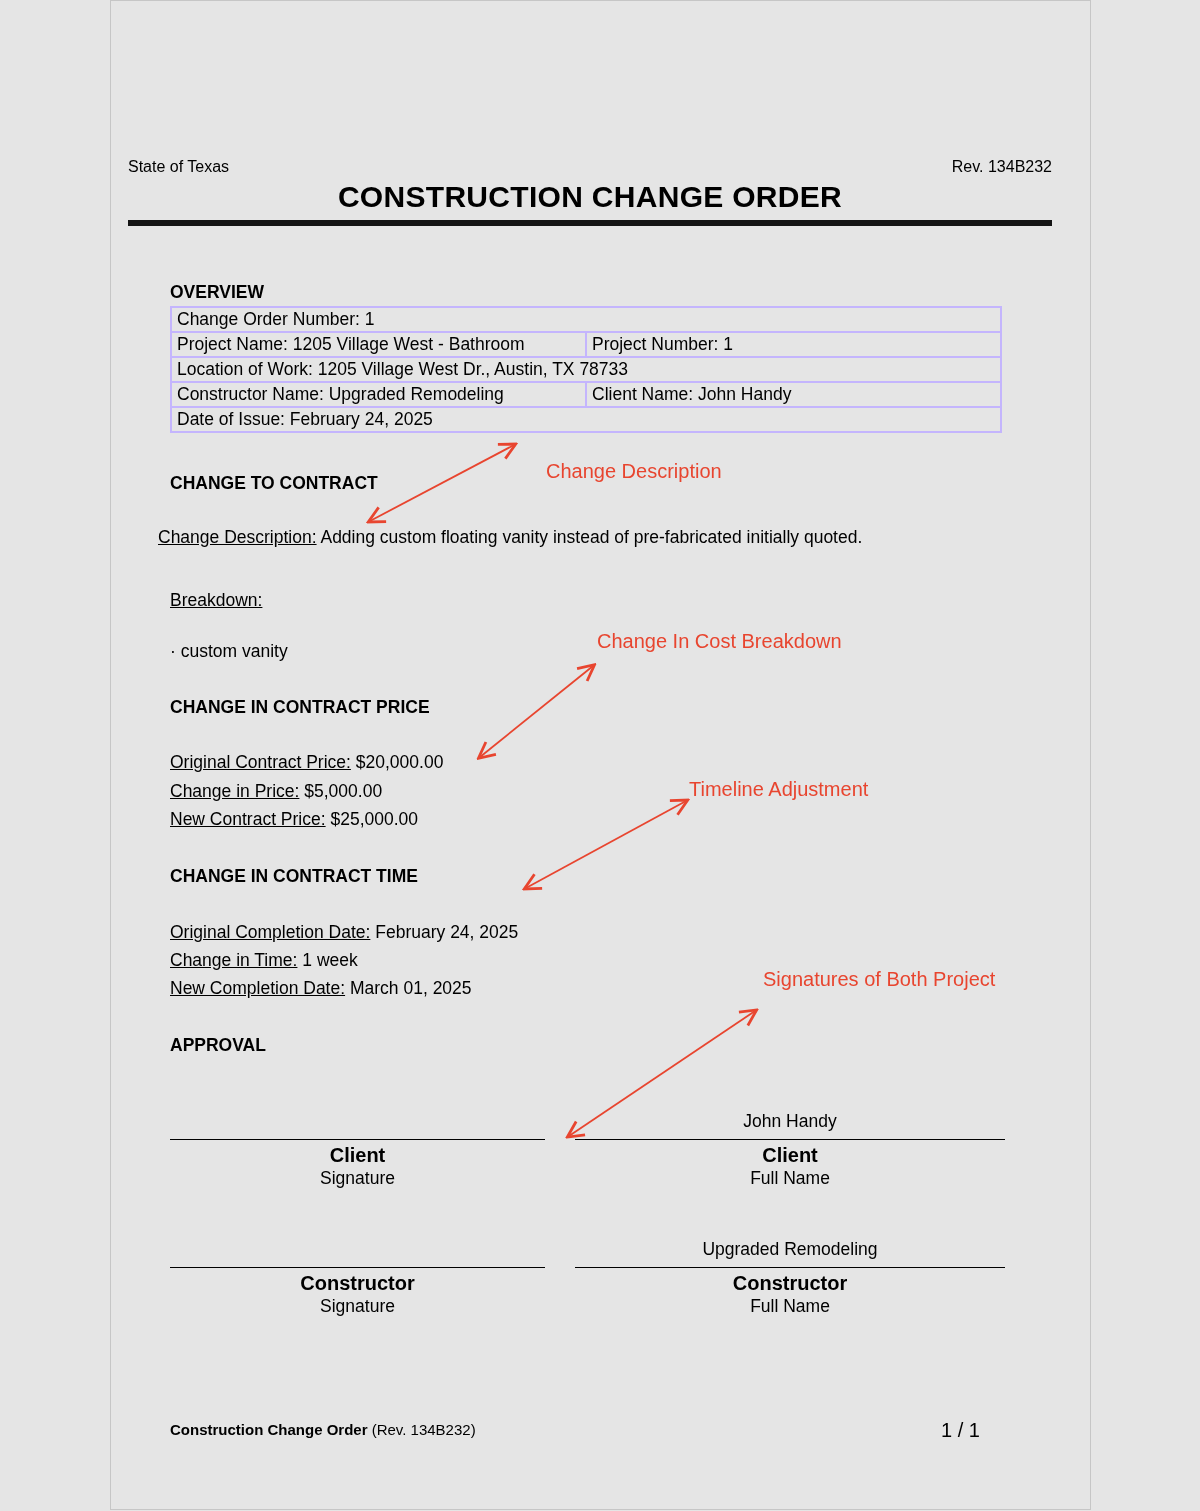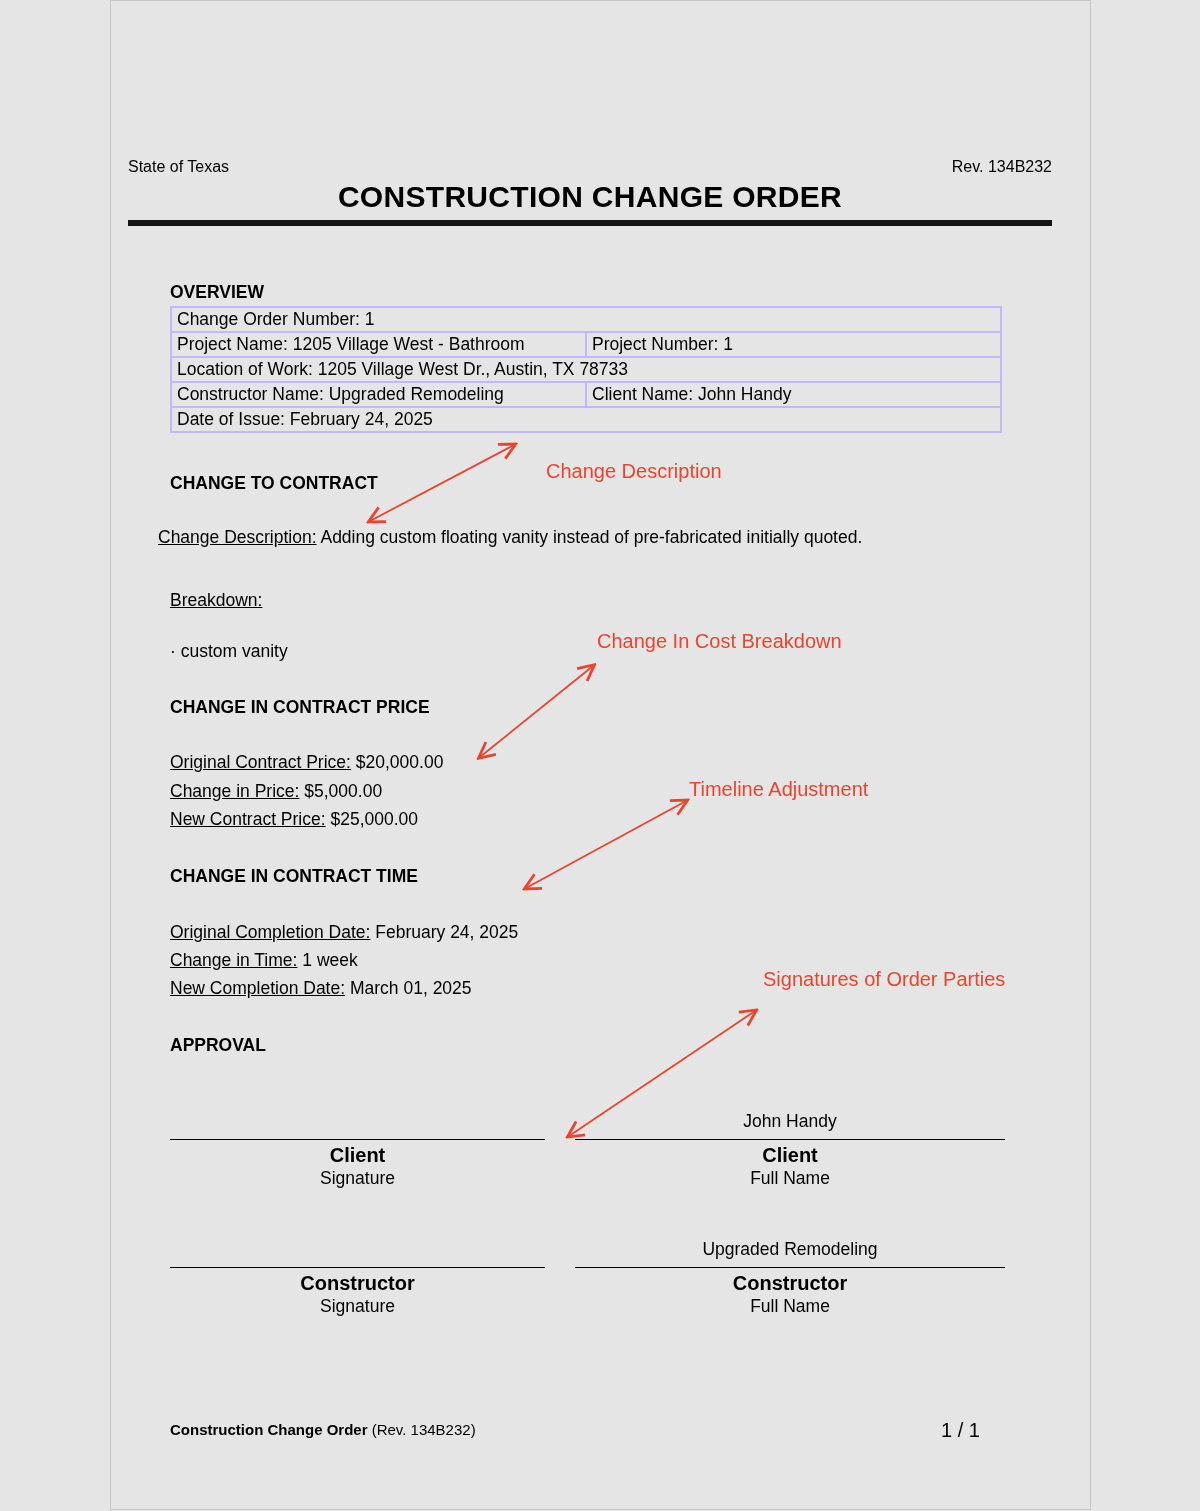--- a/index.html
+++ b/index.html
@@ -113,21 +113,21 @@
     </tr>
     <tr>
       <td colspan="2">Date of Issue: February 24, 2025</td>
     </tr>
   </tbody>
     </table>
 
   <div class="abs annotation-label" style="left:546px; top:460px;">Change Description</div>
   <div class="abs annotation-label" style="left:597px; top:630px;">Change In Cost Breakdown</div>
   <div class="abs annotation-label" style="left:689px; top:778px;">Timeline Adjustment</div>
-  <div class="abs annotation-label" style="left:763px; top:968px;">Signatures of Order Parties</div>
+  <div class="abs annotation-label" style="left:763px; top:968px;">Signatures of Both Project</div>
 
   <div class="abs sec-h" style="left:170px; top:473px;">CHANGE TO CONTRACT</div>
 
   <div class="abs body-t" style="left:158px; top:527px;">
     <span class="u">Change Description:</span>
     <span>Adding custom floating vanity instead of pre-fabricated initially quoted.</span>
   </div>
 
   <div class="abs body-t u" style="left:170px; top:590px;">Breakdown:</div>
 

